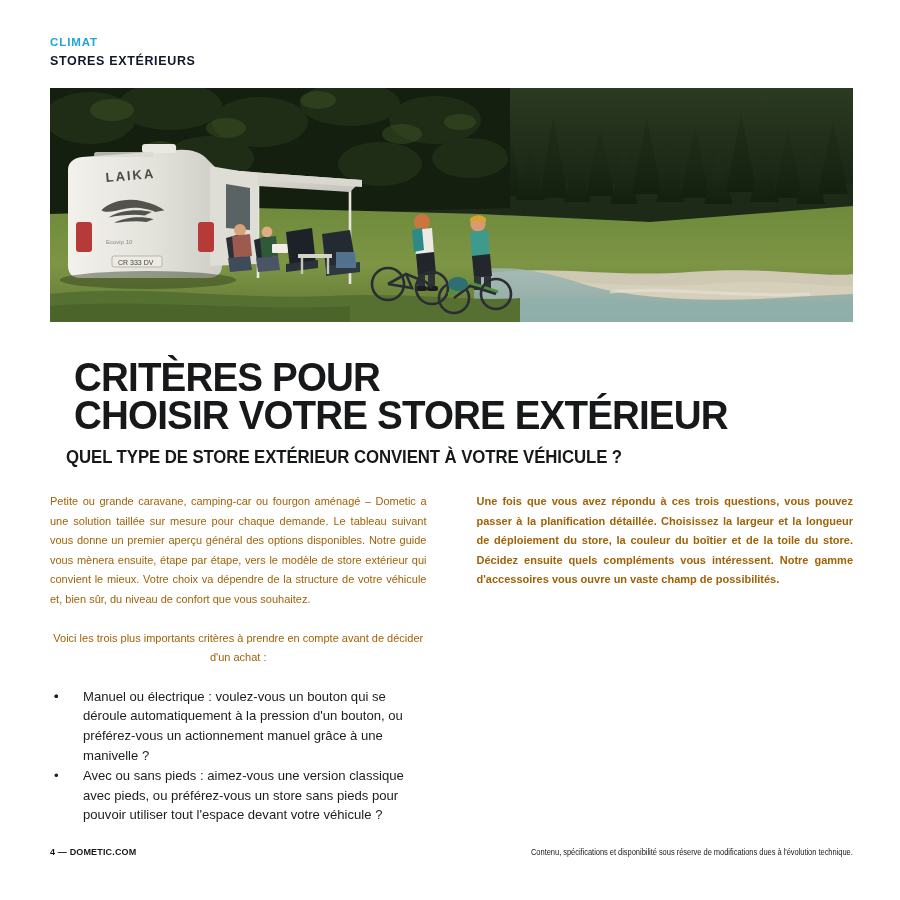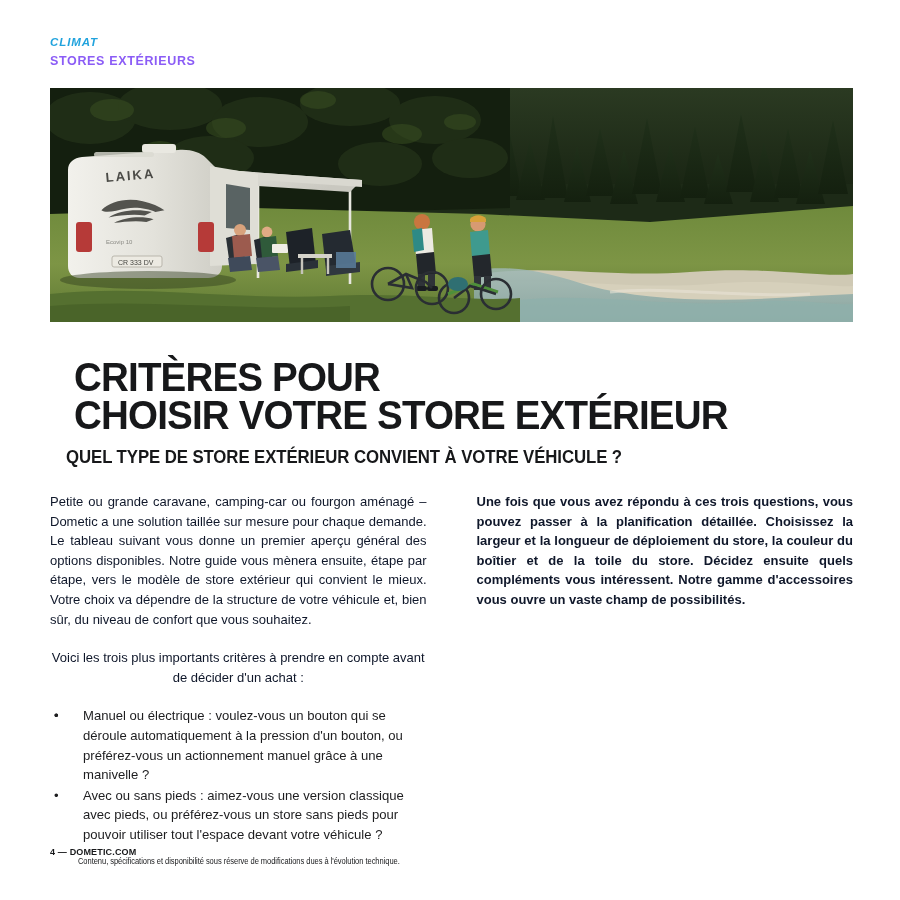--- a/index.html
+++ b/index.html
@@ -29,27 +29,26 @@
     top: 34px;
     width: 500px;
   }
   .kicker {
     font-size: 11.5px;
     font-weight: bold;
     letter-spacing: 0.9px;
     color: #21a3dd;
     line-height: 16px;
     margin: 0;
-    font-style: italic;
   }
   .subkicker {
     font-size: 12.5px;
     font-weight: bold;
     letter-spacing: 0.65px;
-    color: #8b5cf6;
+    color: #0f172a;
     line-height: 17px;
     margin: 3px 0 0 0;
   }
 
   
   .hero {
     position: absolute;
     left: 50px;
     top: 88px;
     width: 803px;
@@ -100,23 +99,23 @@
     top: 492px;
     width: 803px;
     display: flex;
     gap: 50px;
   }
   .col {
     width: 377px;
   }
   .col p {
     margin: 0 0 19px 0;
-    font-size: 13px;
+    font-size: 11px;
     line-height: 19.6px;
-    color: #0f172a;
+    color: #a16207;
     text-align: justify;
     hyphens: none;
   }
   .col p.last { margin-bottom: 0; font-weight: bold; }
   .col p.ragged { text-align: center; }
 
   ul.bullets {
     list-style: none;
     margin: 0;
     padding: 0;
@@ -139,21 +138,20 @@
 
   
   .footer {
     position: absolute;
     left: 50px;
     top: 846px;
     width: 803px;
     display: flex;
     justify-content: space-between;
     align-items: baseline;
-    flex-direction: column;
   }
   .footer-left {
     font-family: "Liberation Sans Narrow", "Liberation Sans", sans-serif;
     font-size: 9.5px;
     font-weight: bold;
     letter-spacing: 0.15px;
     color: #17181a;
     transform: scaleX(0.95);
     transform-origin: left center;
     white-space: nowrap;

